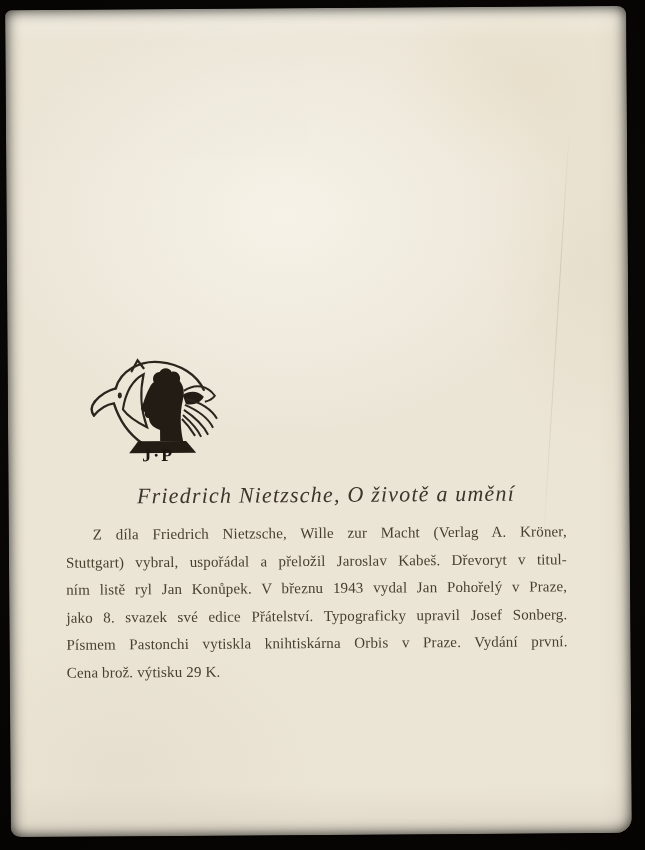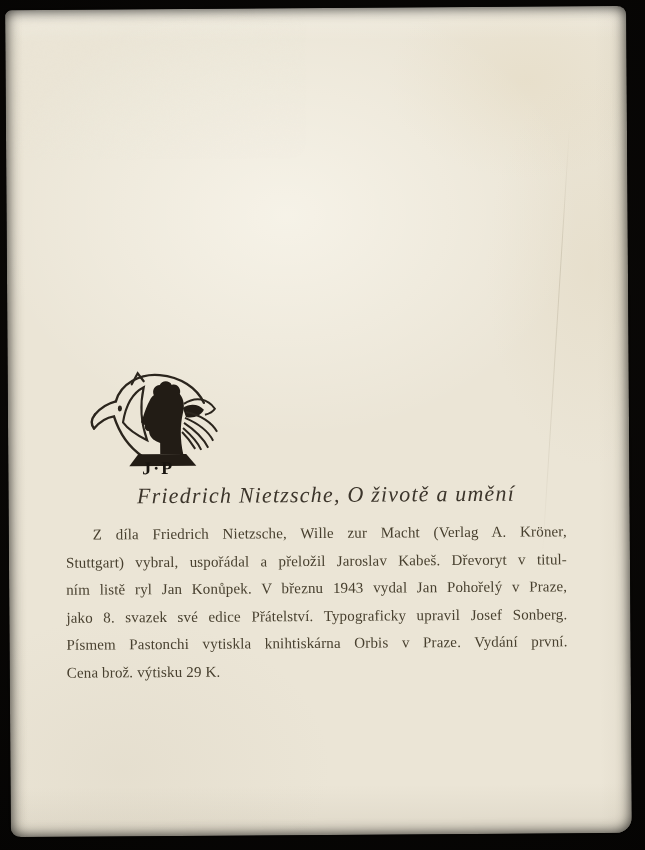--- a/index.html
+++ b/index.html
@@ -44,21 +44,21 @@
     left: 548px;
     top: 120px;
     width: 1px;
     height: 430px;
     background: linear-gradient(to bottom, rgba(150,140,115,0), rgba(150,140,115,0.28) 30%, rgba(150,140,115,0.18) 70%, rgba(150,140,115,0));
     transform: rotate(4deg);
   }
   .pressmark {
     position: absolute;
     left: 78px;
-    top: 361px;
+    top: 348px;
     width: 134px;
     height: 108px;
   }
   .pressmark svg { width: 100%; height: 100%; }
   .book-title {
     position: absolute;
     top: 474px;
     left: 0;
     width: 100%;
     padding-left: 14px;

